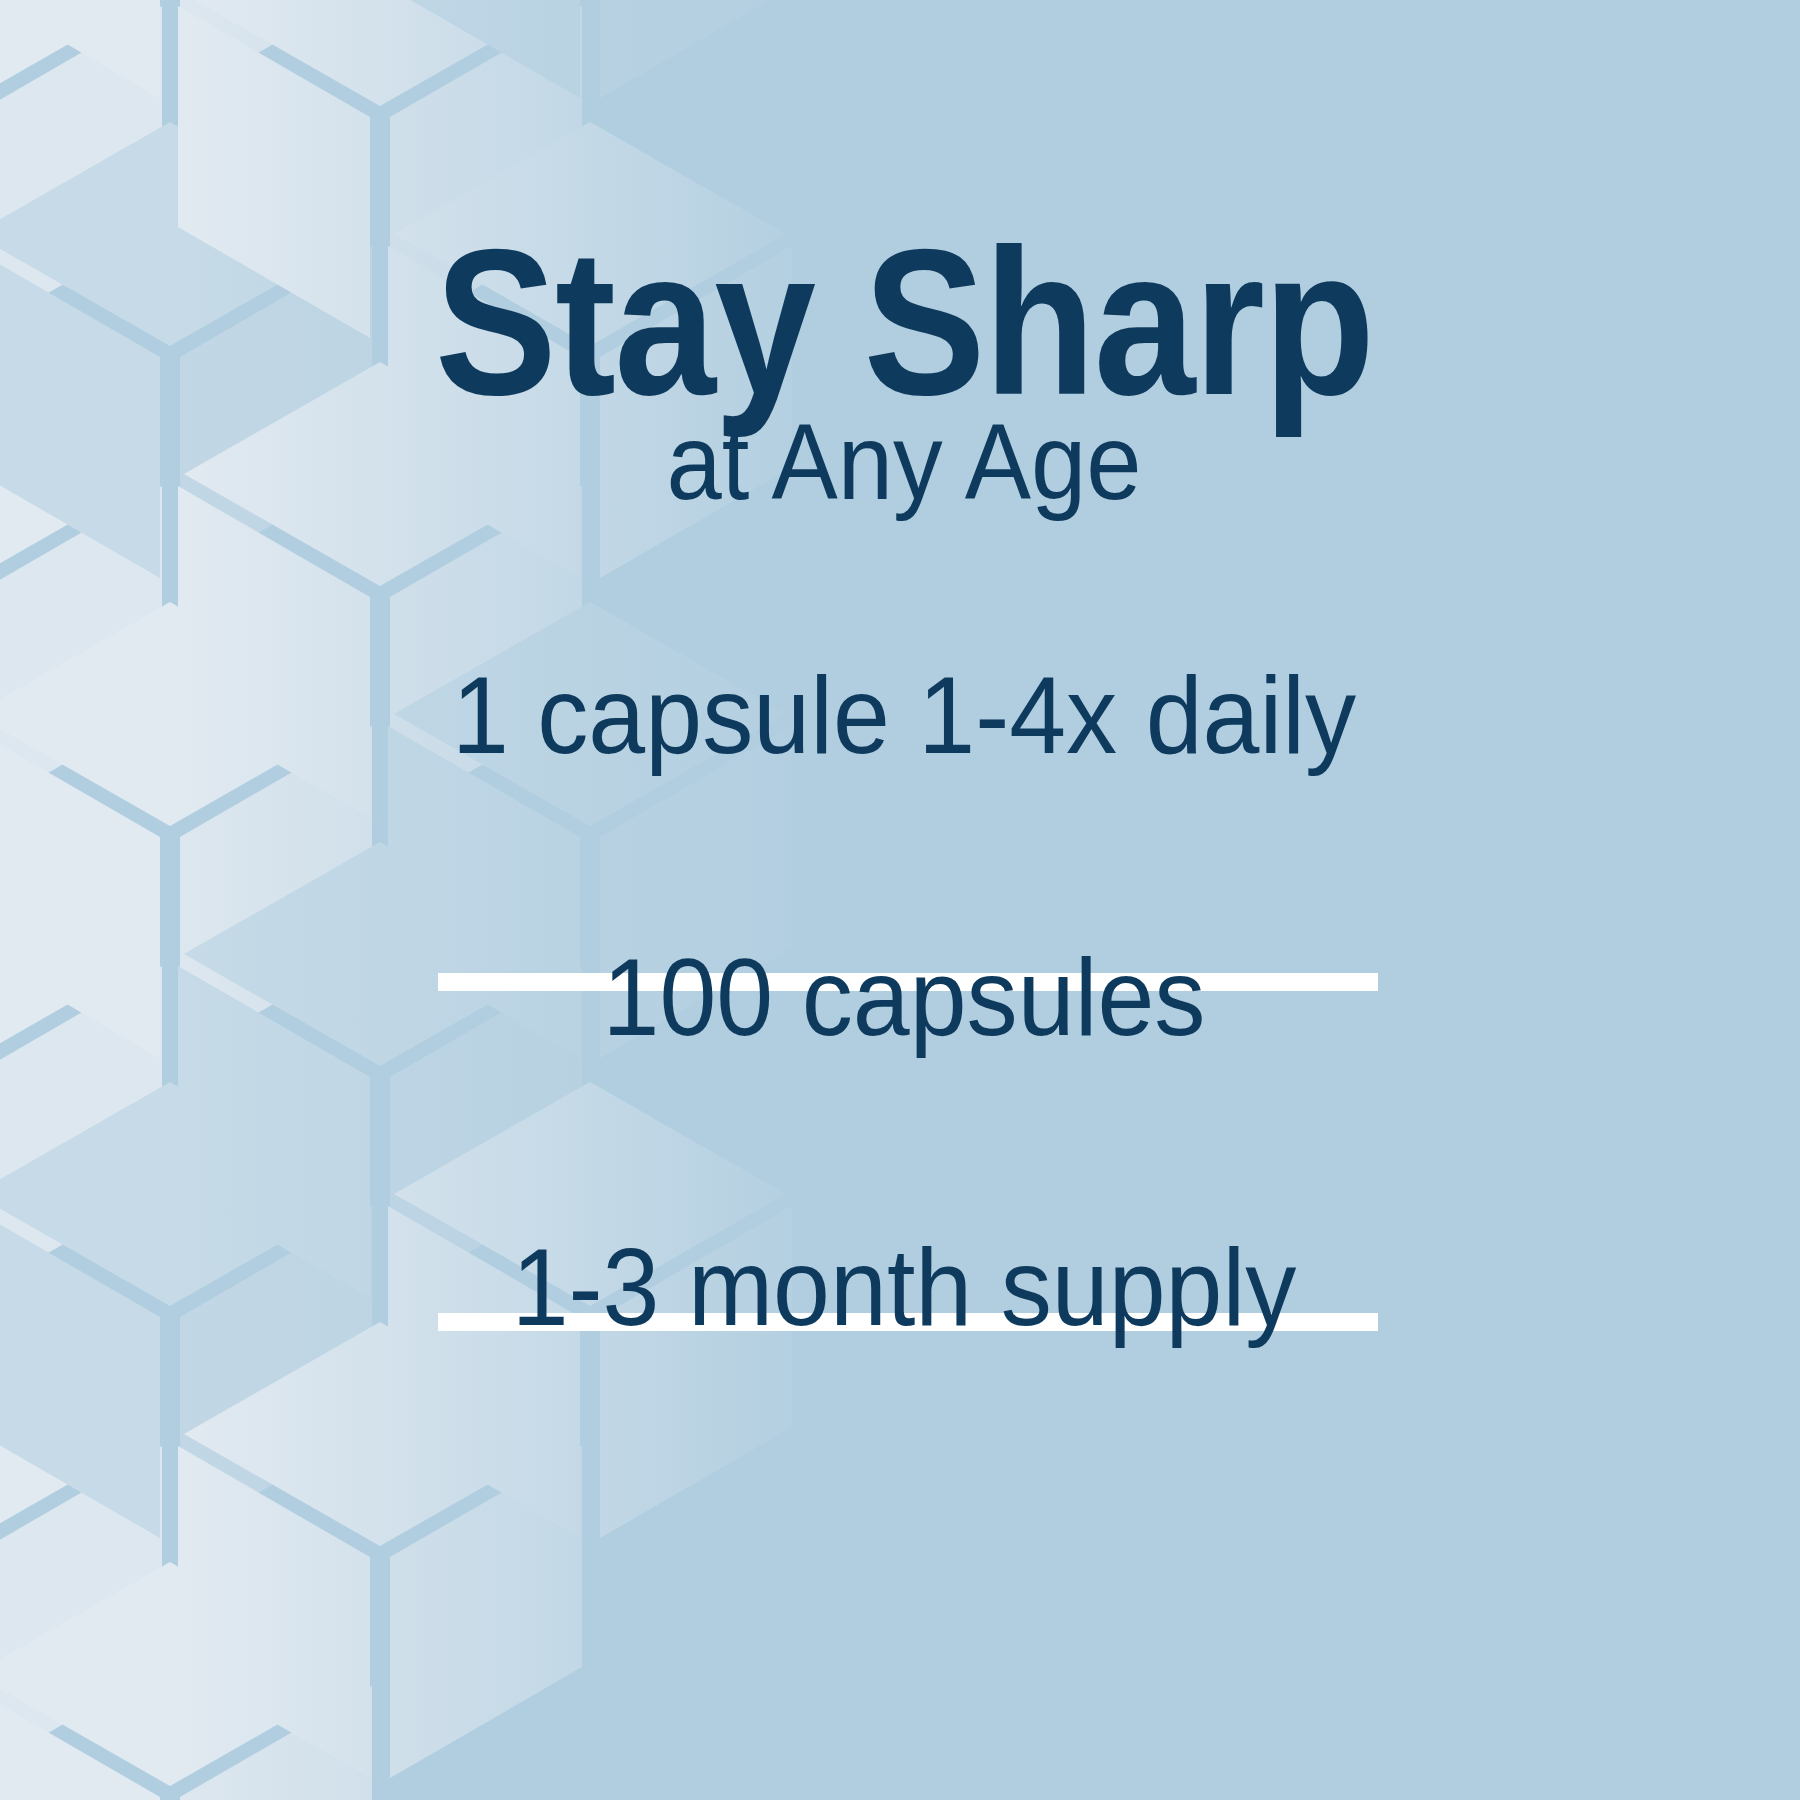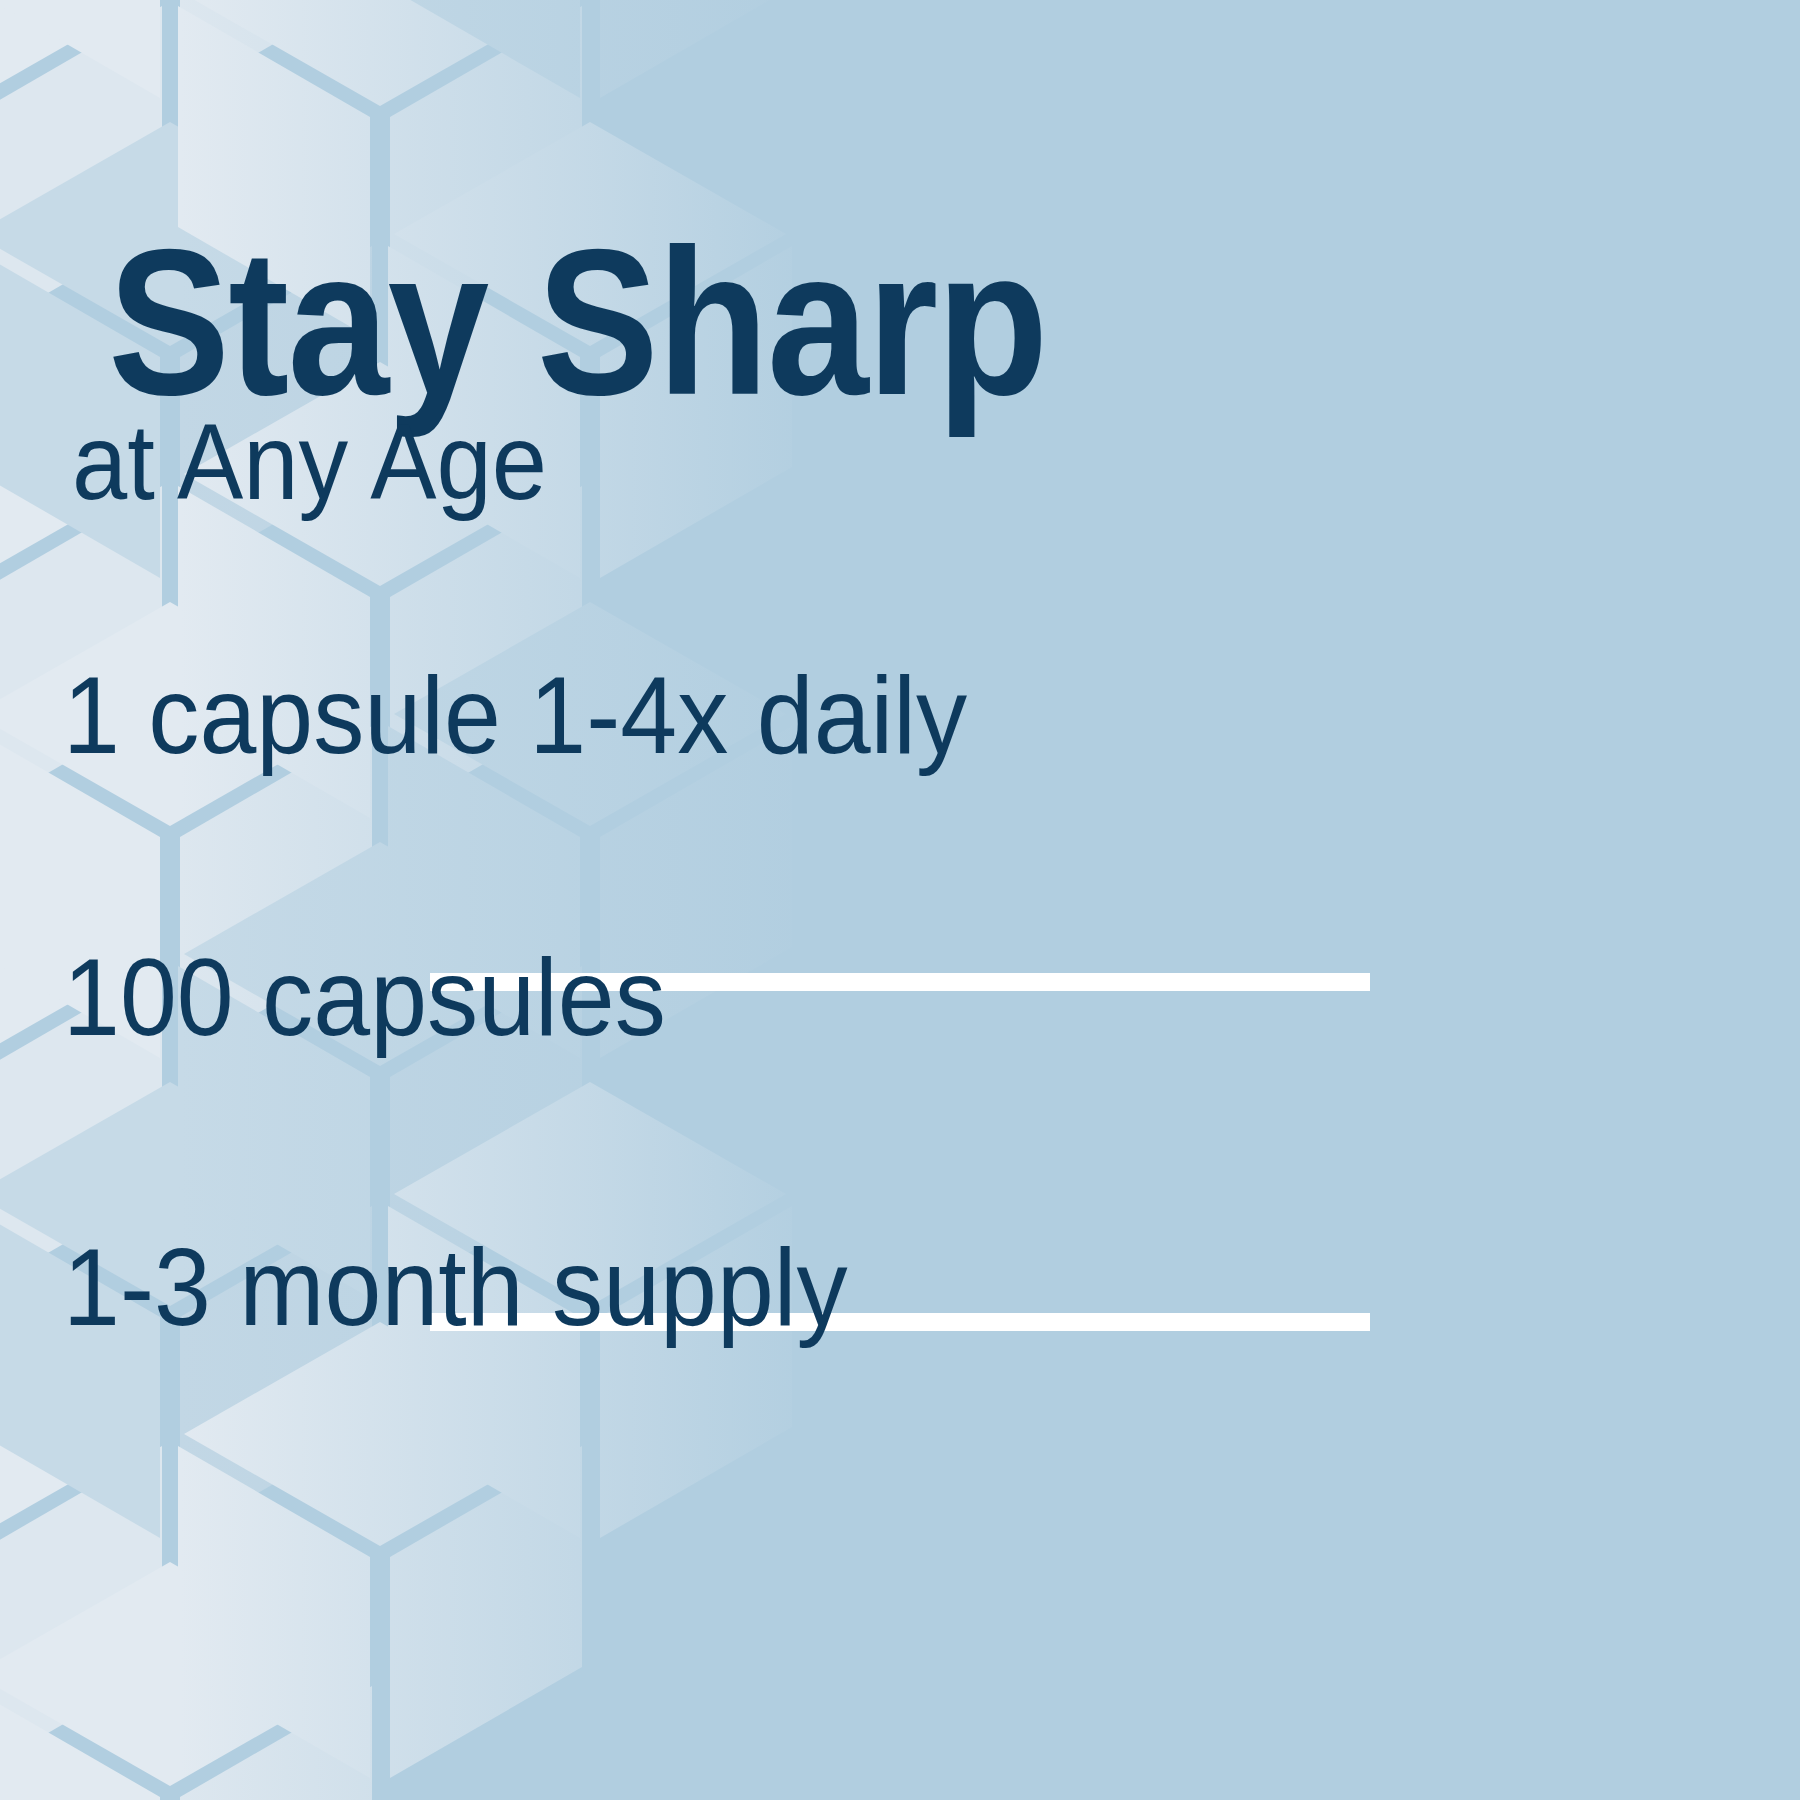--- a/index.html
+++ b/index.html
@@ -25,20 +25,22 @@
     pointer-events: none;
   }
 
   
   #content {
     position: absolute;
     inset: 0;
     display: flex;
     flex-direction: column;
     align-items: center;
+    text-align: center;
+    margin-left: 8px;
   }
 
   .headline {
     color: #0e3a5d;
     font-weight: bold;
     font-size: 208px;
     line-height: 1;
     letter-spacing: -2px;
     transform: scaleX(0.88);
     transform-origin: center;

